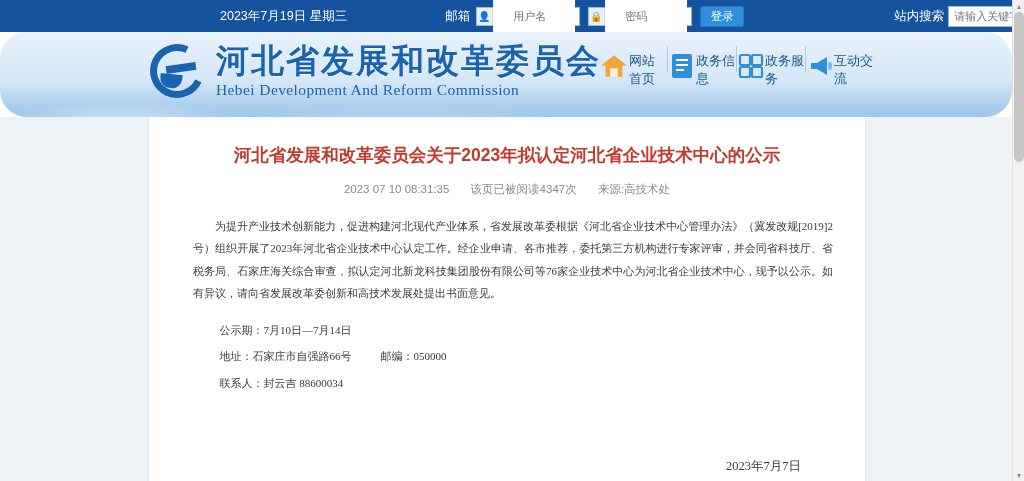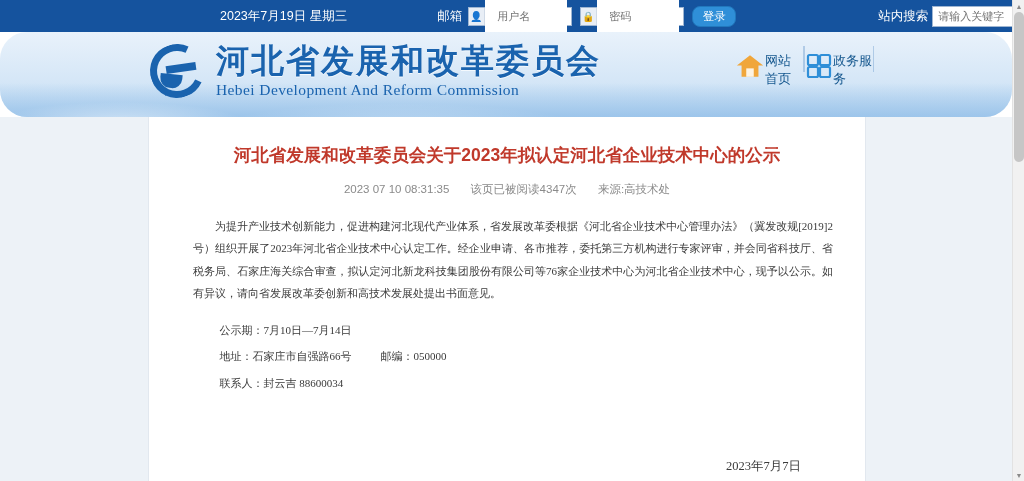--- a/index.html
+++ b/index.html
@@ -18,20 +18,21 @@
   }
 
   
   .topbar {
     position: absolute; top: 0; left: 0;
     width: 1012px; height: 32px;
     background: #15539e;
     display: flex; align-items: center;
     color: #ffffff;
     font-size: 12px;
+    gap: 8px;
   }
   .topbar .date {
     margin-left: 220px;
     color: #ffffff;
     font-size: 12.5px;
     white-space: nowrap;
   }
   .mail-group {
     display: flex; align-items: center;
     margin-left: 90px;
@@ -48,32 +49,32 @@
     width: 16px; height: 17px;
     background: #e8eef6;
     border-right: 1px solid #cfd9e6;
     display: flex; align-items: center; justify-content: center;
     font-size: 10px; color: #6d7f95;
   }
   .mail-input input {
     border: 0; outline: 0;
     width: 82px; height: 34px;
     font-size: 11px; color: #999;
-    padding-left: 12px;
+    padding-left: 20px;
     font-family: "Liberation Sans", sans-serif;
   }
   .login-btn {
     width: 44px; height: 21px;
     background: #2f8fd8;
     border: 1px solid #2178bd;
     color: #ffffff;
     font-size: 11.5px;
     display: flex; align-items: center; justify-content: center;
     cursor: pointer;
-    border-radius: 8px;
+    border-radius: 2px;
   }
   .search-group {
     display: flex; align-items: center;
     margin-left: 142px;
   }
   .search-label { font-size: 12.5px; margin-right: 4px; white-space: nowrap; }
   .search-box {
     display: flex; align-items: center;
     background: #ffffff;
     border: 1px solid #9fb6d2;
@@ -318,35 +319,55 @@
         <span class="nav-ico">
           <svg width="30" height="27" viewBox="0 0 32 28">
             <path d="M16 2 L30 13 H25 V25 H7 V13 H2 Z" fill="#f0a63a"></path>
             <rect x="12" y="16" width="8" height="9" fill="#fdf3e2"></rect>
           </svg>
         </span>
         <span class="nav-label">网站首页</span>
       </div>
       <div class="nav-sep"></div>
 
+      <div class="nav-item">
+        <span class="nav-ico">
+          <svg width="28" height="28" viewBox="0 0 28 28">
+            <rect x="4" y="2" width="20" height="24" rx="2" fill="#2f8fd8"></rect>
+            <rect x="8" y="7" width="12" height="2" fill="#ffffff"></rect>
+            <rect x="8" y="12" width="12" height="2" fill="#ffffff"></rect>
+            <rect x="8" y="17" width="8" height="2" fill="#ffffff"></rect>
+          </svg>
+        </span>
+        <span class="nav-label">政务信息</span>
+      </div>
       <div class="nav-sep"></div>
 
       <div class="nav-item">
         <span class="nav-ico">
           <svg width="28" height="28" viewBox="0 0 28 28">
             <rect x="3" y="3" width="10" height="10" rx="1.5" fill="none" stroke="#2f8fd8" stroke-width="2.2"></rect>
             <rect x="15" y="3" width="10" height="10" rx="1.5" fill="none" stroke="#2f8fd8" stroke-width="2.2"></rect>
             <rect x="3" y="15" width="10" height="10" rx="1.5" fill="none" stroke="#2f8fd8" stroke-width="2.2"></rect>
             <rect x="15" y="15" width="10" height="10" rx="1.5" fill="none" stroke="#2f8fd8" stroke-width="2.2"></rect>
           </svg>
         </span>
         <span class="nav-label">政务服务</span>
       </div>
       <div class="nav-sep"></div>
 
+      <div class="nav-item">
+        <span class="nav-ico">
+          <svg width="28" height="28" viewBox="0 0 28 28">
+            <path d="M5 11 H11 L21 5 V23 L11 17 H5 Z" fill="#2f8fd8"></path>
+            <rect x="22" y="10" width="4" height="8" rx="2" fill="#7fc0ea"></rect>
+          </svg>
+        </span>
+        <span class="nav-label">互动交流</span>
+      </div>
 
     </div>
   </div>
 
   <div class="content">
     <div class="paper">
 
 
       <div class="article-title">河北省发展和改革委员会关于2023年拟认定河北省企业技术中心的公示</div>
 

